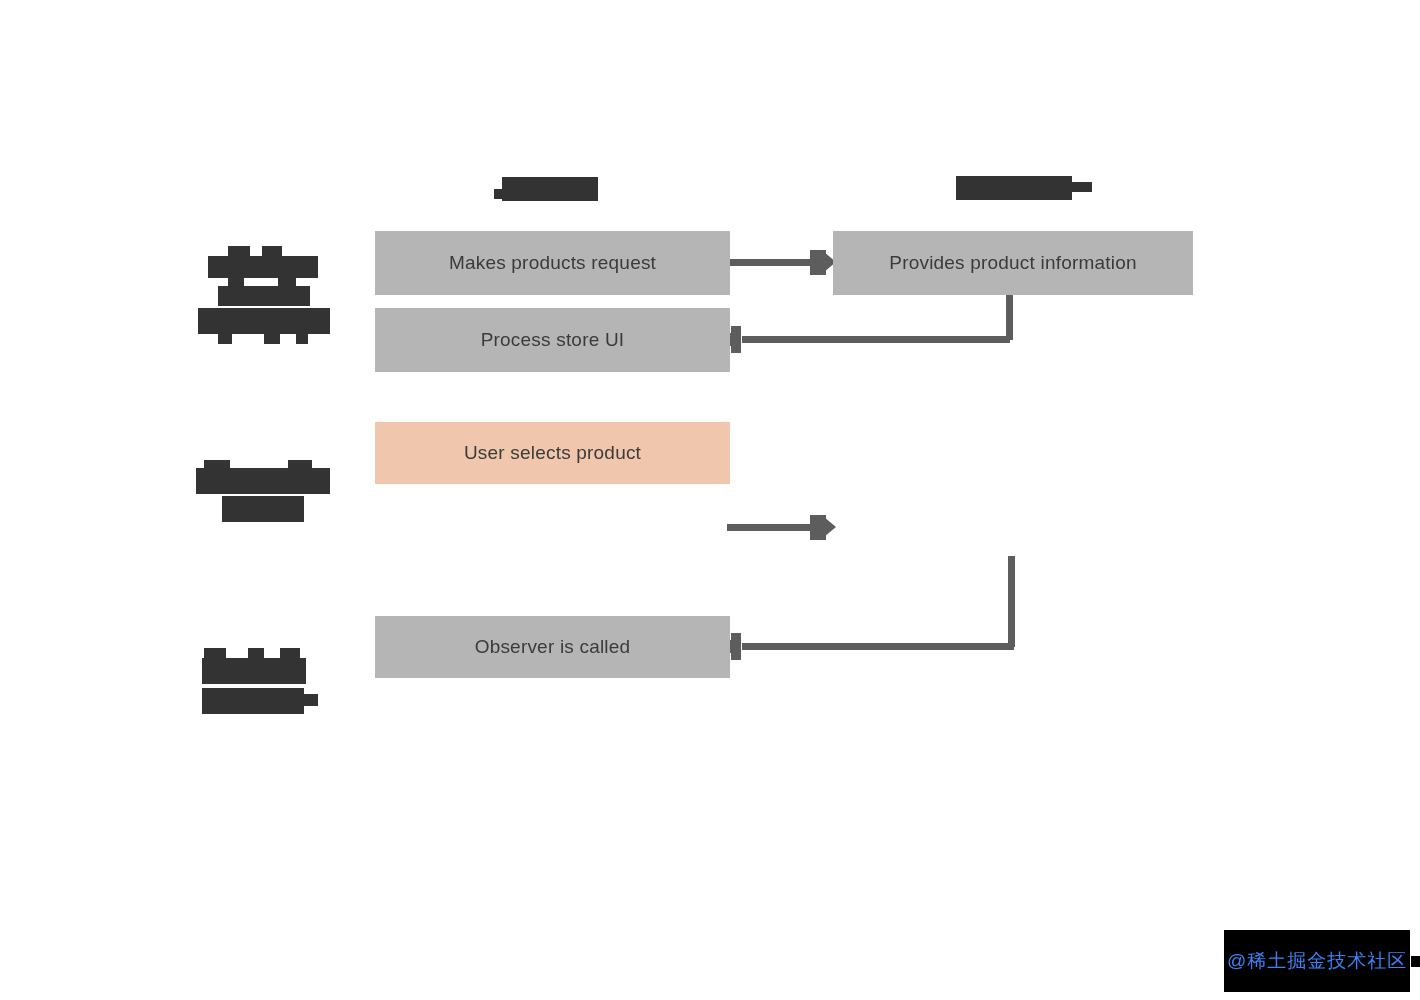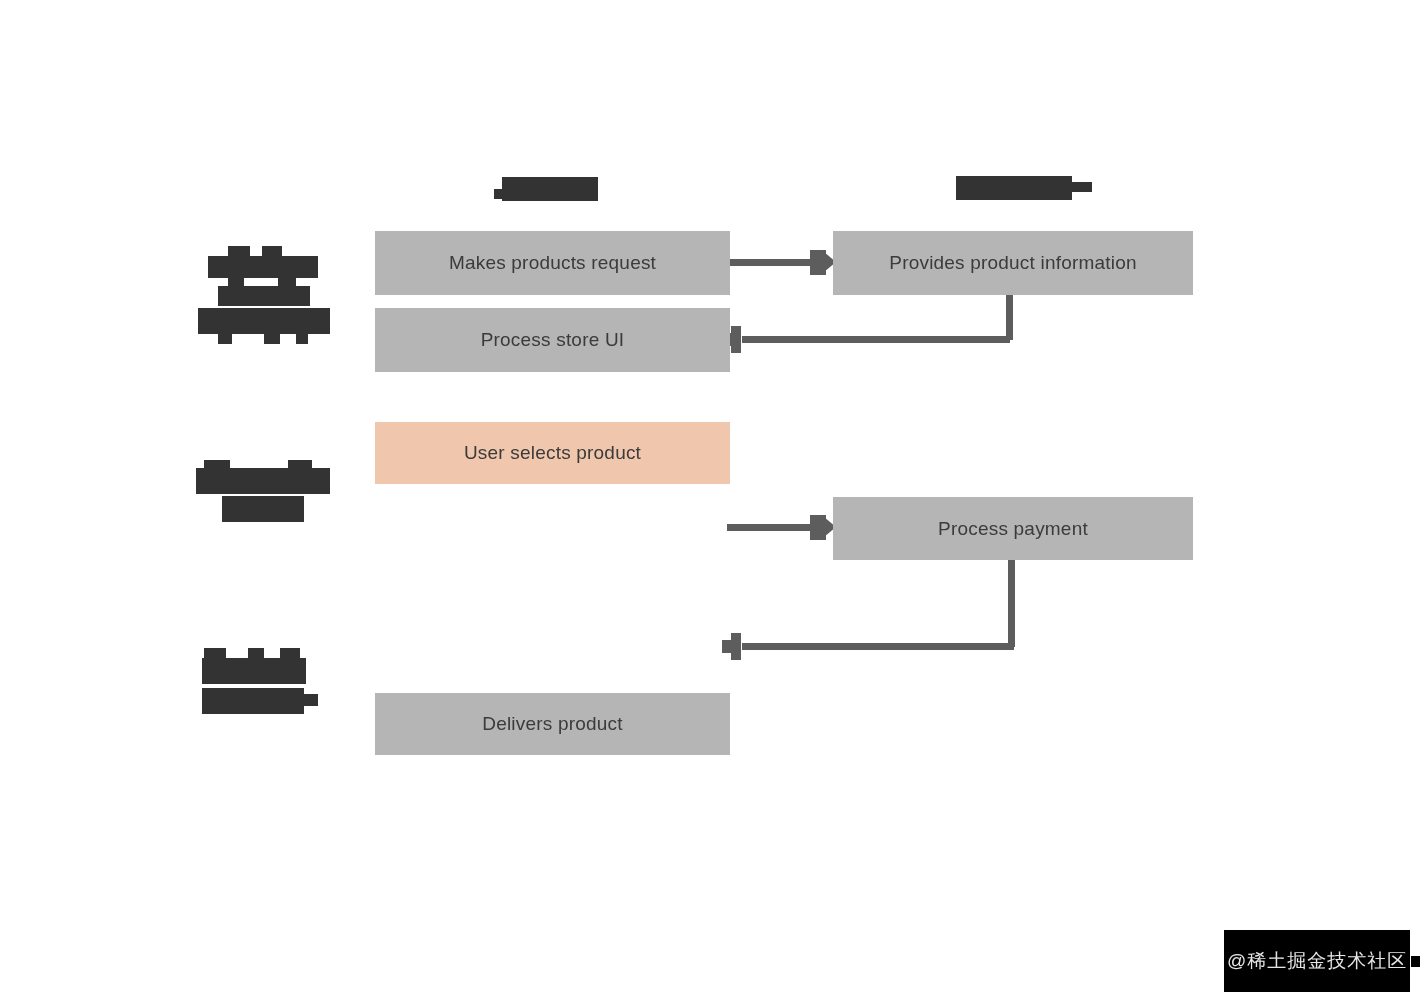--- a/index.html
+++ b/index.html
@@ -75,21 +75,21 @@
   #lbl-1{left:198px;top:246px;}
   #lbl-2{left:196px;top:460px;}
   #lbl-3{left:202px;top:648px;}
 
   
   #watermark{
     position:absolute;left:1224px;top:946px;height:30px;
     display:flex;align-items:center;z-index:3;
   }
   #watermark .wm-text{
-    background:#000000;color:#e5e5e5;
+    background:#000000;color:#3b82f6;
     font-size:19px;line-height:28px;padding:17px 3px;
     letter-spacing:1px;white-space:nowrap;
   }
   #watermark .wm-tail{width:22px;height:11px;background:#000000;margin-left:1px;}
 </style>
 </head>
 <body>
 
 <div id="canvas">
 
@@ -152,25 +152,22 @@
   </div>
   <div id="box-makes-products" class="box gray">
     <span>Makes products request</span>
   </div>
   <div id="box-displays-ui" class="box gray">
     <span>Process store UI</span>
   </div>
   <div id="box-user-selects" class="box orange">
     <span>User selects product</span>
   </div>
-  <div id="box-process-payment" class="box gray">
-    <span>Process payment</span>
-  </div>
-  <div id="box-delivers" class="box gray">
-    <span>Delivers product</span>
+  <div id="box-observer" class="box gray">
+    <span>Observer is called</span>
   </div>
 
   <div id="watermark">
     <span class="wm-text">@稀土掘金技术社区</span>
     <span class="wm-tail"></span>
   </div>
 
 </div>
 
 </body></html>

